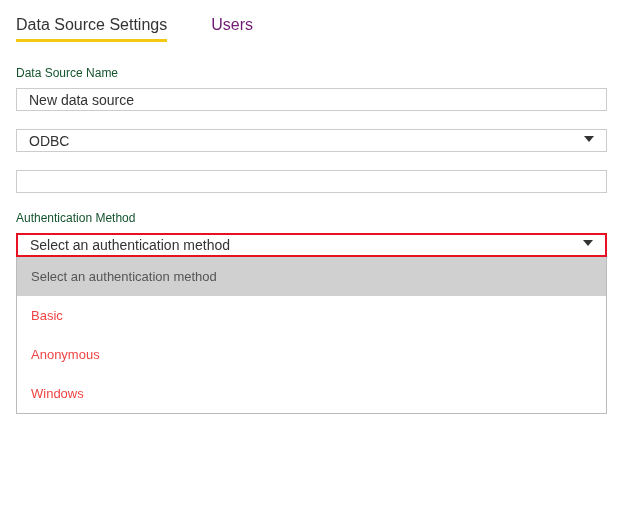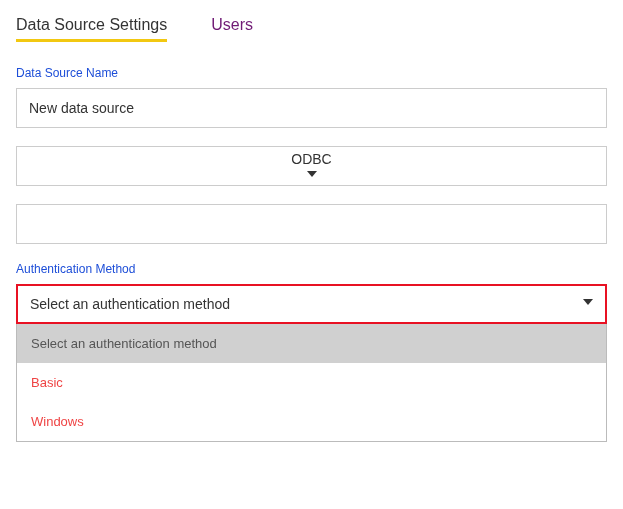--- a/index.html
+++ b/index.html
@@ -37,44 +37,43 @@
       right: 0;
       bottom: 0;
       height: 3px;
       background: #F2C811;
     }
     .field-group {
       margin-bottom: 18px;
     }
     .field-label {
       font-size: 12px;
-      color: #1d4ed8;
+      color: #14532d;
       margin-bottom: 8px;
       display: block;
     }
     .text-input, .select-like, .select-auth {
       width: 100%;
       border: 1px solid #ccc;
-      padding: 4px 12px;
+      padding: 10px 12px;
       font-size: 14px;
       color: #333;
       background: #fff;
-      height: 40px;
+      height: 23px;
       font-family: inherit;
     }
     .text-input {
       outline: none;
     }
     .select-like {
       position: relative;
       display: flex;
       align-items: center;
       justify-content: space-between;
       cursor: pointer;
-      flex-direction: column;
     }
     .chev {
       width: 10px;
       height: 10px;
       display: inline-block;
     }
     .chev svg {
       display: block;
     }
     .auth-wrapper {
@@ -138,16 +137,17 @@
       <span>Select an authentication method</span>
       <span class="chev">
         <svg viewBox="0 0 10 6" width="10" height="6">
             <path d="M0 0 L5 6 L10 0 Z" fill="#333"></path>
           </svg>
       </span>
     </div>
     <div class="dropdown-panel">
       <div class="dropdown-option selected">Select an authentication method</div>
       <div class="dropdown-option">Basic</div>
+      <div class="dropdown-option">Anonymous</div>
       <div class="dropdown-option">Windows</div>
     </div>
   </div>
 </div>
 
 </body></html>

